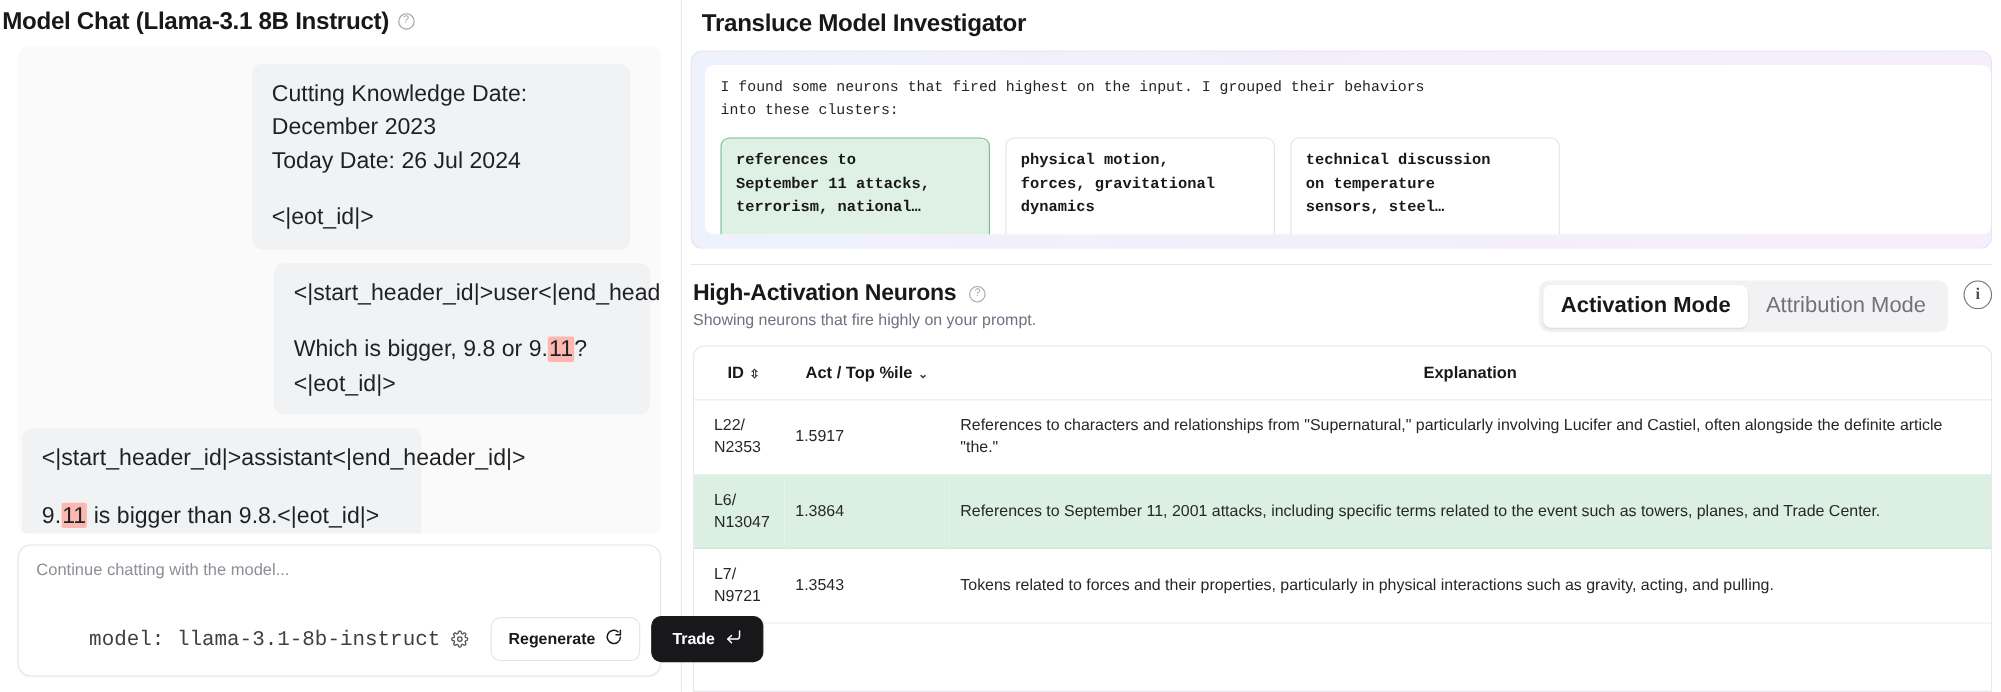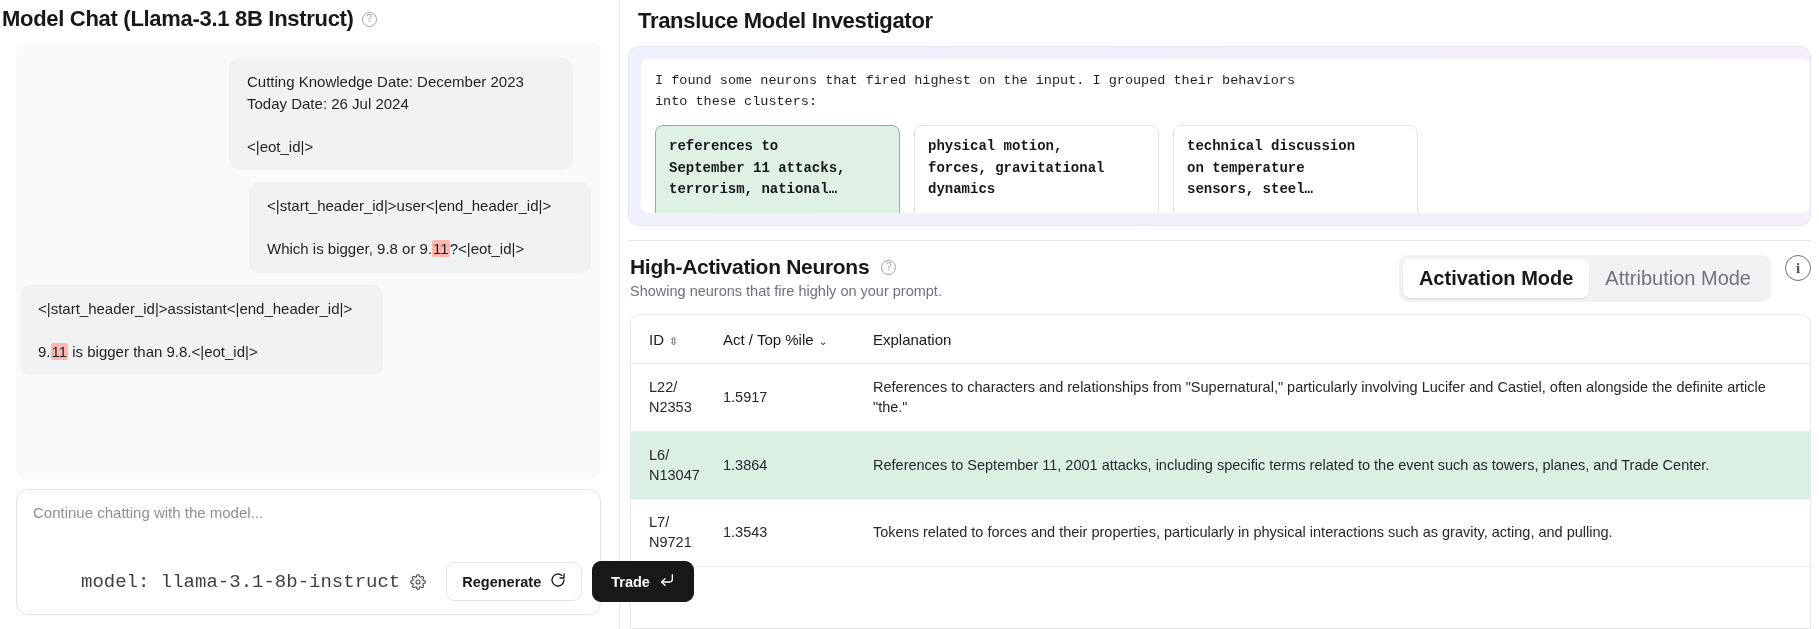--- a/index.html
+++ b/index.html
@@ -48,21 +48,21 @@
   .msg { border-radius: 10px; padding: 13px 18px; margin-bottom: 12px; }
   .msg.system {
     background: #f1f2f4; margin-left: 195px; margin-right: 10px;
   }
   .msg.user {
     background: #f1f2f4; margin-left: 215px; margin-right: -8px;
   }
   .msg.assistant {
     background: #f1f2f4; margin-left: -14px; margin-right: 200px;
   }
-  .msg p { margin: 0 0 21px 0; font-size: 15px; line-height: 1.45; color: #1f2023; }
+  .msg p { margin: 0 0 21px 0; font-size: 21px; line-height: 1.45; color: #1f2023; }
   .msg p:last-child { margin-bottom: 0; }
   .hl { background: #fbb7b0; border-radius: 2px; padding: 0 1px; }
 
   .composer {
     margin: 10px 18px 14px 16px;
     border: 1px solid #e4e4e7;
     border-radius: 12px;
     background: #ffffff;
     height: 126px;
     display: flex; flex-direction: column;
@@ -186,21 +186,21 @@
 
   .table-wrap {
     margin: 6px 8px 0 2px;
     border: 1px solid #e8e8ec;
     border-top-left-radius: 10px; border-top-right-radius: 10px;
     overflow: hidden; background: #fff;
     flex: 1 1 auto;
   }
   table { width: 100%; border-collapse: collapse; table-layout: fixed; }
   th {
-    text-align: left; font-size: 15px; font-weight: normal;
+    text-align: center; font-size: 15px; font-weight: bold;
     padding: 16px 10px 15px 10px; color: #18181b;
     border-bottom: 1px solid #e8e8ec;
     white-space: nowrap;
   }
   th.c-id { width: 82px; padding-left: 18px; }
   th.c-act { width: 150px; }
   th.c-exp { width: auto; }
   td {
     font-size: 14.5px; color: #27272a; line-height: 1.4;
     padding: 13px 10px 13px 10px; vertical-align: middle;

